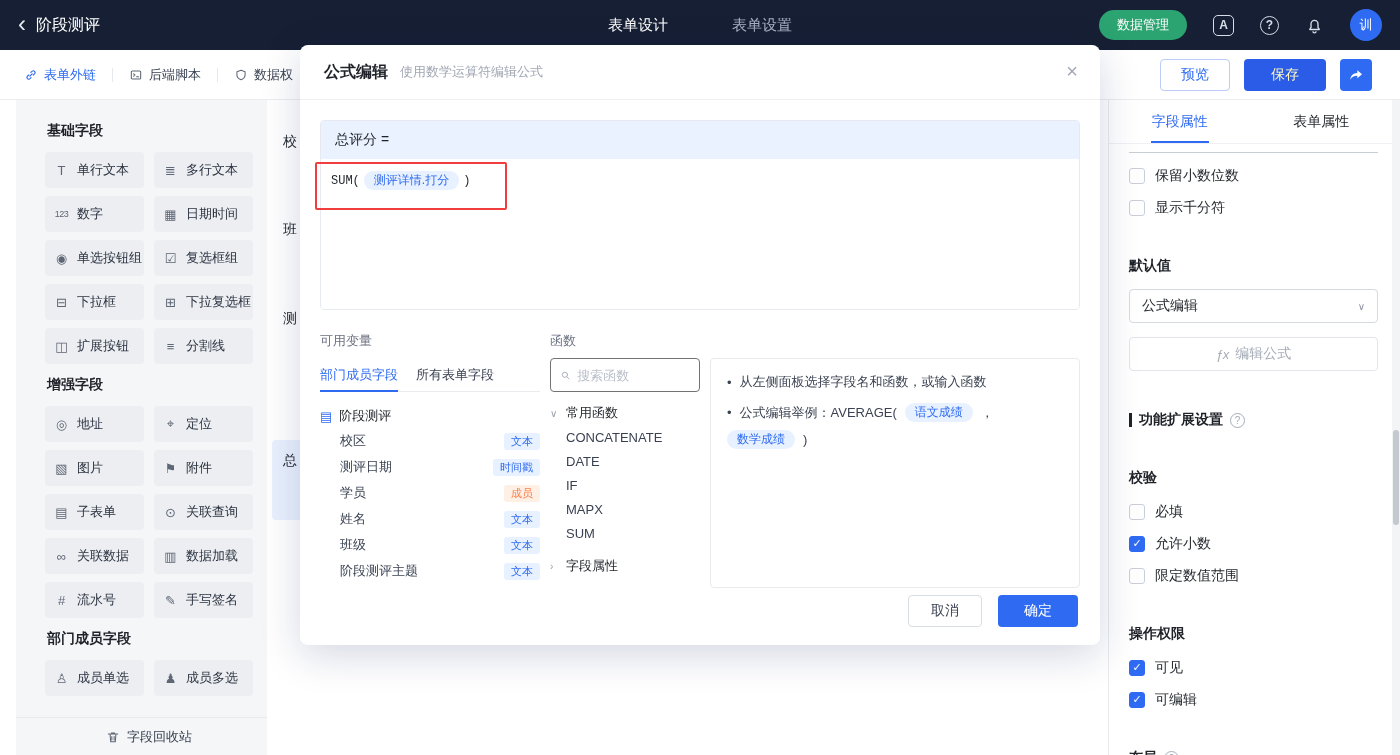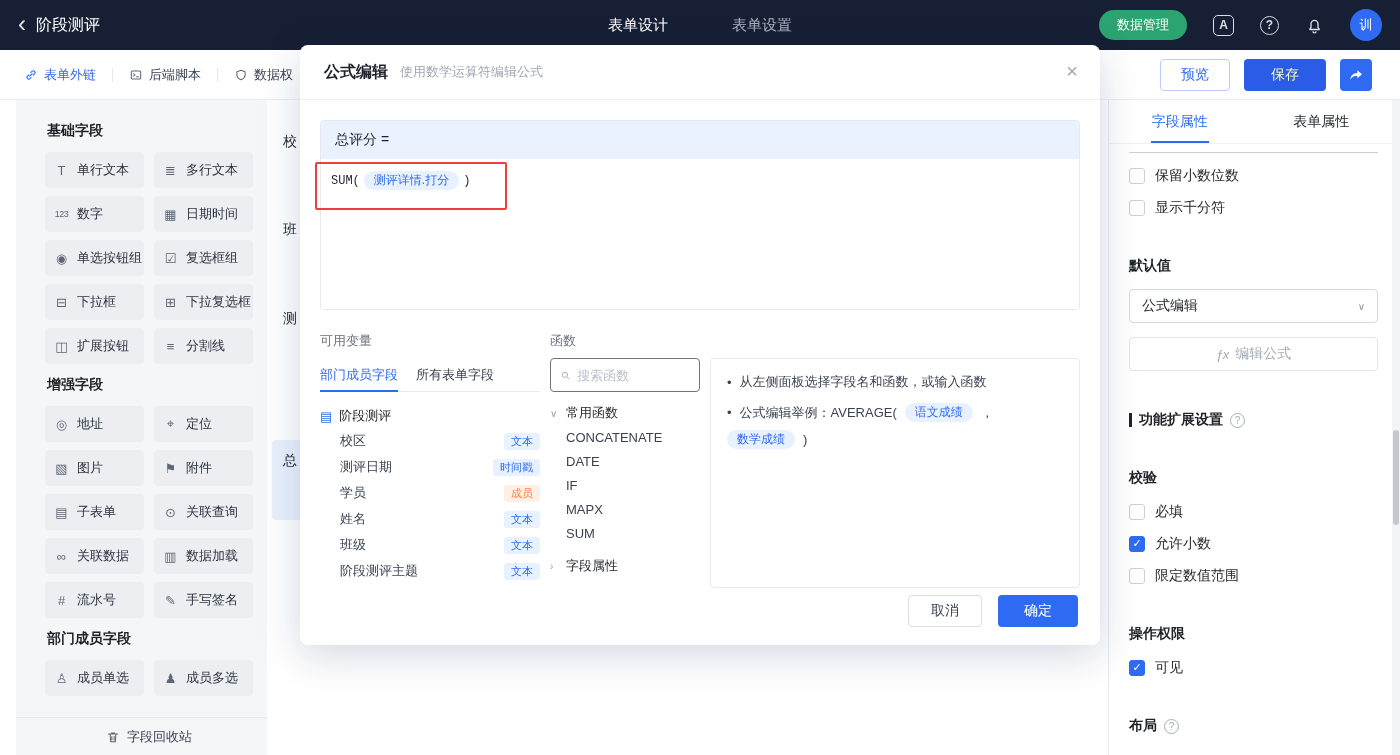--- a/index.html
+++ b/index.html
@@ -338,20 +338,24 @@
   <div class="chk-row">
     <span class="cb"></span>
     <span>限定数值范围</span>
   </div>
 
   <div class="prop-title">操作权限</div>
   <div class="chk-row" style="margin-top:16px">
     <span class="cb checked"></span>
     <span>可见</span>
   </div>
+  <div class="chk-row">
+    <span class="cb checked"></span>
+    <span>可编辑</span>
+  </div>
 
   <div class="prop-title">
     <span>布局</span>
     <span class="qicon">?</span>
   </div>
 
 </div>
 
 <div class="pagebar">
   <div class="thumb"></div>

